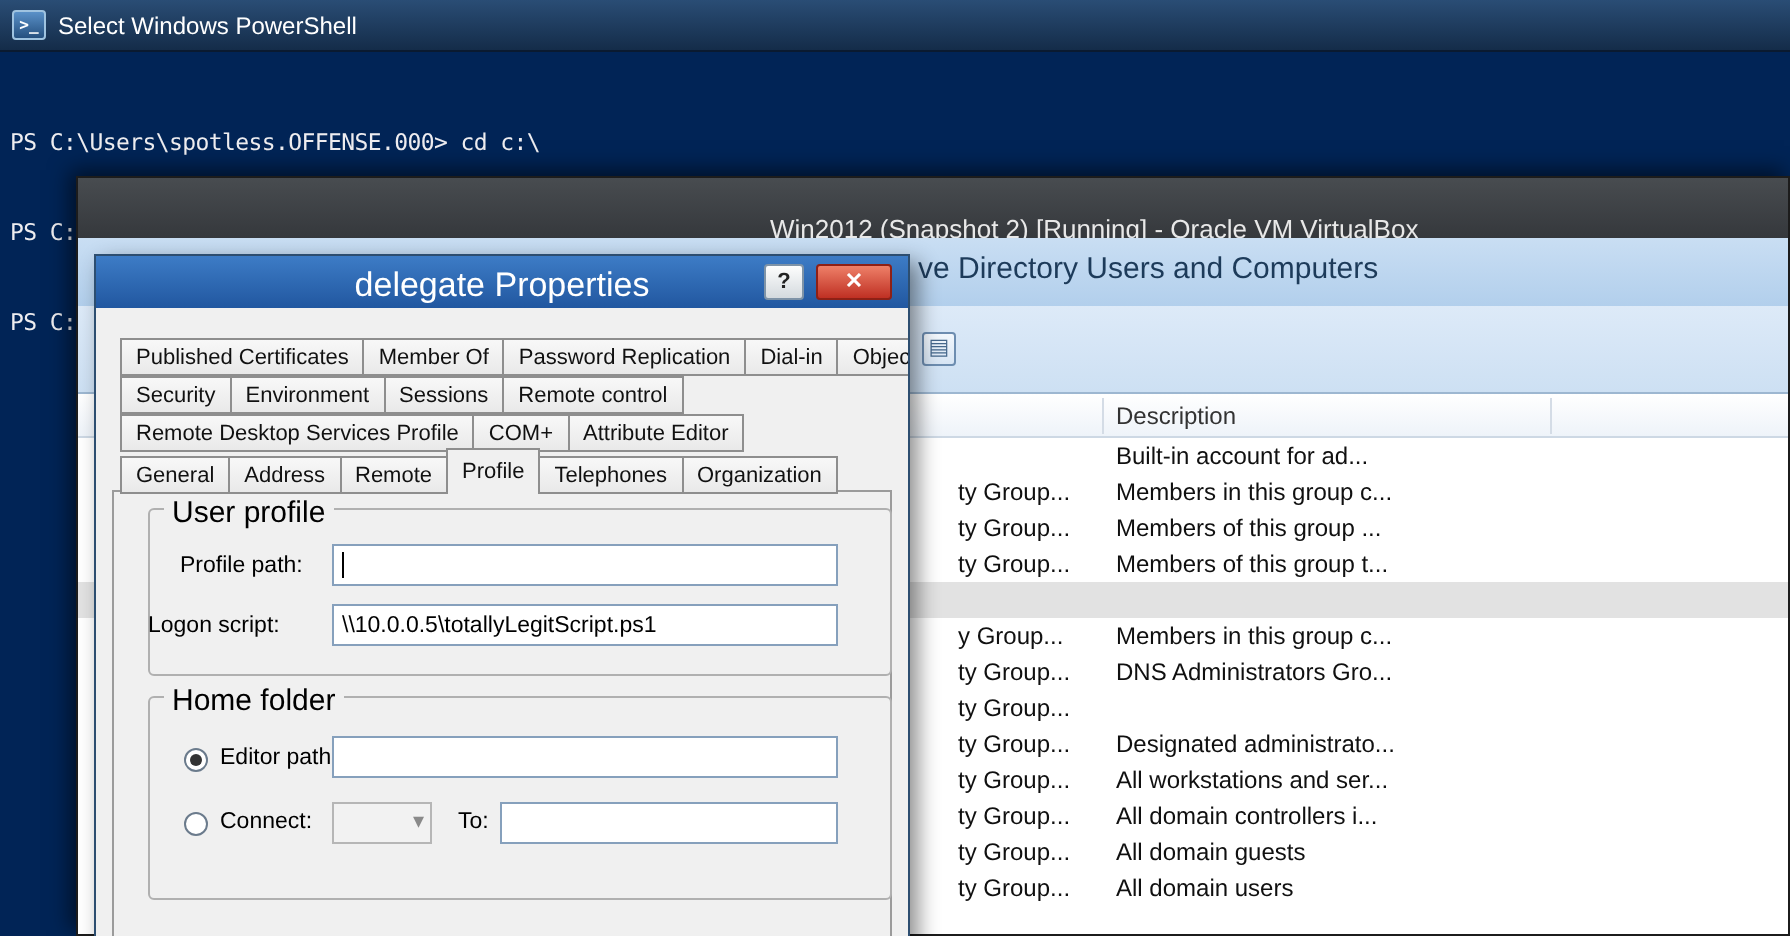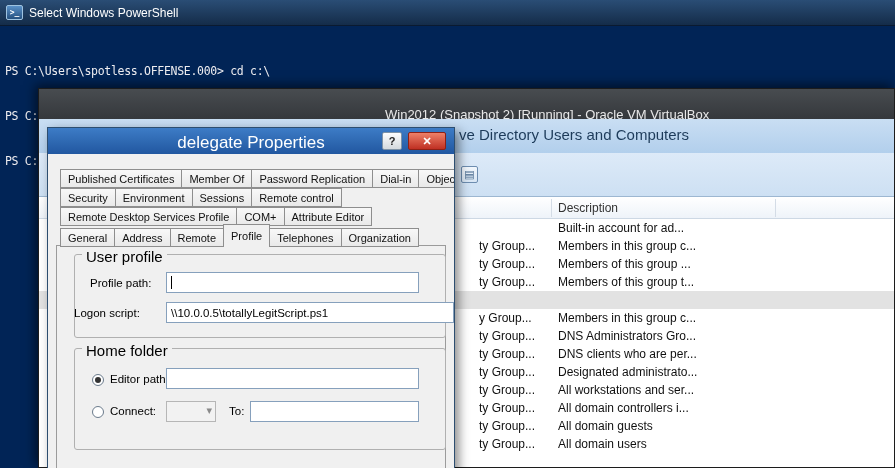--- a/index.html
+++ b/index.html
@@ -78,21 +78,21 @@
   .legend-home{left:34px;top:214px;}
   .dlg-label{position:absolute;z-index:3;font-size:11.5px;}
   .lbl-profile-path{left:42px;top:149px;}
   .lbl-logon-script{left:26px;top:179px;}
   .lbl-local{left:62px;top:245px;}
   .lbl-connect{left:62px;top:277px;}
   .lbl-to{left:181px;top:277px;}
   .txt{position:absolute;z-index:3;height:21px;background:#fff;border:1px solid #86a0bc;
     font-size:11.5px;padding:2px 4px;font-family:"Liberation Sans",sans-serif;}
   .txt-profile-path{left:118px;top:144px;width:253px;}
-  .txt-logon-script{left:118px;top:174px;width:288px;}
+  .txt-logon-script{left:118px;top:174px;width:253px;}
   .txt-local-path{left:118px;top:240px;width:253px;}
   .txt-connect-to{left:202px;top:273px;width:169px;}
   .caret{position:absolute;left:123px;top:148px;width:1px;height:13px;background:#000;z-index:4;}
   .radio{position:absolute;width:12px;height:12px;border:1px solid #6b7b8c;border-radius:50%;
     background:#fff;z-index:3;}
   .radio-local{left:44px;top:246px;}
   .radio-connect{left:44px;top:278px;}
   .radio.checked::after{content:"";position:absolute;left:2px;top:2px;width:6px;height:6px;
     background:#333;border-radius:50%;}
   .combo{position:absolute;left:118px;top:273px;width:50px;height:21px;z-index:3;
@@ -156,21 +156,20 @@
           <div class="list-row">
             <span class="cell-type">y Group...</span>
             <span class="cell-desc">Members in this group c...</span>
           </div>
           <div class="list-row">
             <span class="cell-type">ty Group...</span>
             <span class="cell-desc">DNS Administrators Gro...</span>
           </div>
           <div class="list-row">
             <span class="cell-type">ty Group...</span>
-            <span class="cell-desc">DNS clients who are per...</span>
           </div>
           <div class="list-row">
             <span class="cell-type">ty Group...</span>
             <span class="cell-desc">Designated administrato...</span>
           </div>
           <div class="list-row">
             <span class="cell-type">ty Group...</span>
             <span class="cell-desc">All workstations and ser...</span>
           </div>
           <div class="list-row">

